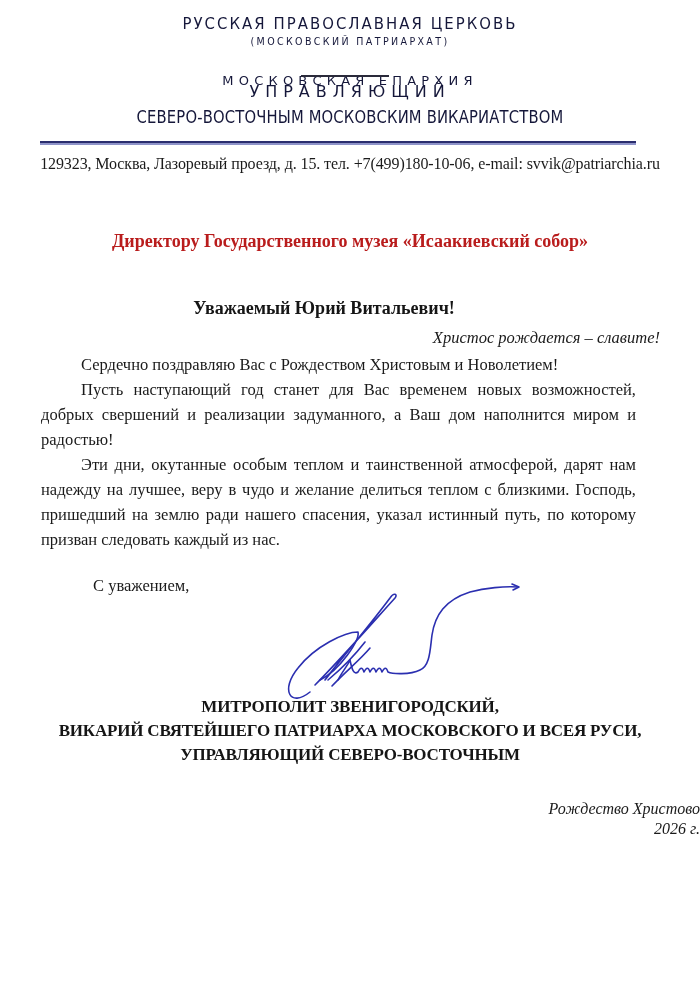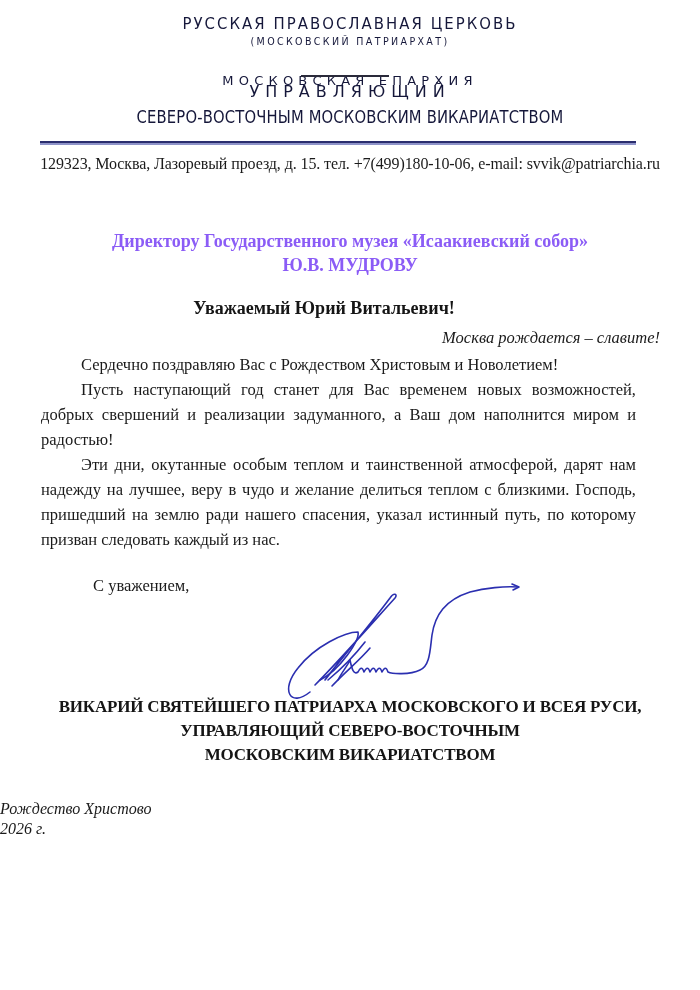--- a/index.html
+++ b/index.html
@@ -13,52 +13,51 @@
     .hdr2 { top: 36px; font-size: 10px; letter-spacing: 2.5px; transform: scaleX(0.95); }
     .hdr3 { top: 50px; font-size: 13px; letter-spacing: 5.2px; margin-top: 23px; }
     .hdr-rule-short { position: absolute; top: 75px; left: 301px; width: 88px; height: 2px; background: #2a2a3a; }
     .hdr4 { top: 82px; font-size: 16px; letter-spacing: 6px; }
     .hdr5 { top: 106px; font-size: 18px; letter-spacing: 0.2px; transform: scaleX(0.82); }
     .hdr-rule { position: absolute; top: 141px; left: 40px; width: 596px; height: 4px;
       background: linear-gradient(#2a2d6e 0 60%, #8e93c9 60% 100%); }
     .address { position: absolute; top: 155px; left: 0; width: 700px; text-align: center;
       font-family: "Liberation Serif", serif; font-size: 16px; color: #1b1b1b; letter-spacing: -0.1px; }
     .addressee { position: absolute; top: 229px; left: 0; width: 700px; text-align: center;
-      font-size: 18px; font-weight: bold; color: #8b5cf6; line-height: 24px; }
+      font-size: 18px; font-weight: bold; color: #b91c1c; line-height: 24px; }
     .greeting { position: absolute; top: 298px; left: 0; width: 648px; text-align: center;
       font-size: 18px; font-weight: bold; color: #151515; }
     .epigraph { position: absolute; top: 328px; right: 40px; font-style: italic; font-size: 16.5px; color: #1a1a1a; }
     .body-text { position: absolute; top: 352px; left: 41px; width: 595px; font-size: 16.5px; line-height: 25px; color: #1a1a1a; }
     .body-text p { margin: 0; text-align: justify; text-indent: 40px; }
     .regards { position: absolute; top: 576px; left: 93px; font-size: 16.5px; }
     .signature { position: absolute; left: 270px; top: 580px; width: 260px; height: 130px; }
     .signer { position: absolute; top: 695px; left: 0; width: 700px; text-align: center;
       font-size: 17px; line-height: 24px; color: #151515; font-weight: bold; letter-spacing: -0.2px; }
-    .date { position: absolute; top: 799px; left: 0; width: 700px; text-align: left;
+    .date { position: absolute; top: 799px; left: 0; width: 700px; text-align: right;
       font-style: italic; font-size: 16px; line-height: 20px; color: #1a1a1a; }
   </style>
 </head>
 <body>
 
 <div class="hdr hdr1">РУССКАЯ ПРАВОСЛАВНАЯ ЦЕРКОВЬ</div>
 <div class="hdr hdr2">(МОСКОВСКИЙ ПАТРИАРХАТ)</div>
 <div class="hdr hdr3">МОСКОВСКАЯ ЕПАРХИЯ</div>
 <div class="hdr-rule-short"></div>
 <div class="hdr hdr4">УПРАВЛЯЮЩИЙ</div>
 <div class="hdr hdr5">СЕВЕРО-ВОСТОЧНЫМ МОСКОВСКИМ ВИКАРИАТСТВОМ</div>
 <div class="hdr-rule"></div>
 <div class="address">129323, Москва, Лазоревый проезд, д. 15. тел. +7(499)180-10-06, e-mail: svvik@patriarchia.ru</div>
 
 <div class="addressee">
   <div>Директору Государственного музея «Исаакиевский собор»</div>
-  <div>Ю.В. МУДРОВУ</div>
 </div>
 
 <div class="greeting">Уважаемый Юрий Витальевич!</div>
-<div class="epigraph">Москва рождается – славите!</div>
+<div class="epigraph">Христос рождается – славите!</div>
 
 <div class="body-text">
   <p>Сердечно поздравляю Вас с Рождеством Христовым и Новолетием!</p>
   <p>Пусть наступающий год станет для Вас временем новых возможностей, добрых свершений и реализации задуманного, а Ваш дом наполнится миром и радостью!</p>
   <p>Эти дни, окутанные особым теплом и таинственной атмосферой, дарят нам надежду на лучшее, веру в чудо и желание делиться теплом с близкими. Господь, пришедший на землю ради нашего спасения, указал истинный путь, по которому призван следовать каждый из нас.</p>
 </div>
 
 <div class="regards">С уважением,</div>
 
 <svg class="signature" viewBox="0 0 260 130">
@@ -66,21 +65,21 @@
     <path d="M40 112 C20 128, 10 110, 28 88 C45 66, 75 52, 88 52 C90 60, 70 90, 50 100"></path>
     <path d="M45 105 C70 80, 105 40, 125 18 C128 14, 124 12, 120 18 C100 45, 70 80, 55 100"></path>
     <path d="M58 100 C70 90, 85 75, 95 62"></path>
     <path d="M62 106 C75 92, 90 80, 100 68"></path>
     <path d="M68 100 C72 92, 78 85, 80 80 C82 90, 84 95, 88 92 C90 88, 92 86, 94 92 C96 88, 98 86, 100 92 C102 88, 104 86, 106 92 C108 88, 110 86, 112 92 C114 88, 116 86, 118 92 C122 94, 140 95, 150 90 C160 86, 160 70, 162 55 C165 35, 175 20, 200 12 C215 8, 235 6, 248 7"></path>
     <path d="M242 4 L249 7 L243 10"></path>
   </g>
 </svg>
 
 <div class="signer">
+  <div>МИТРОПОЛИТ ЗВЕНИГОРОДСКИЙ,</div>
   <div>ВИКАРИЙ СВЯТЕЙШЕГО ПАТРИАРХА МОСКОВСКОГО И ВСЕЯ РУСИ,</div>
   <div>УПРАВЛЯЮЩИЙ СЕВЕРО-ВОСТОЧНЫМ</div>
-  <div>МОСКОВСКИМ ВИКАРИАТСТВОМ</div>
 </div>
 
 <div class="date">
   <div>Рождество Христово</div>
   <div>2026 г.</div>
 </div>
 
 </body></html>

